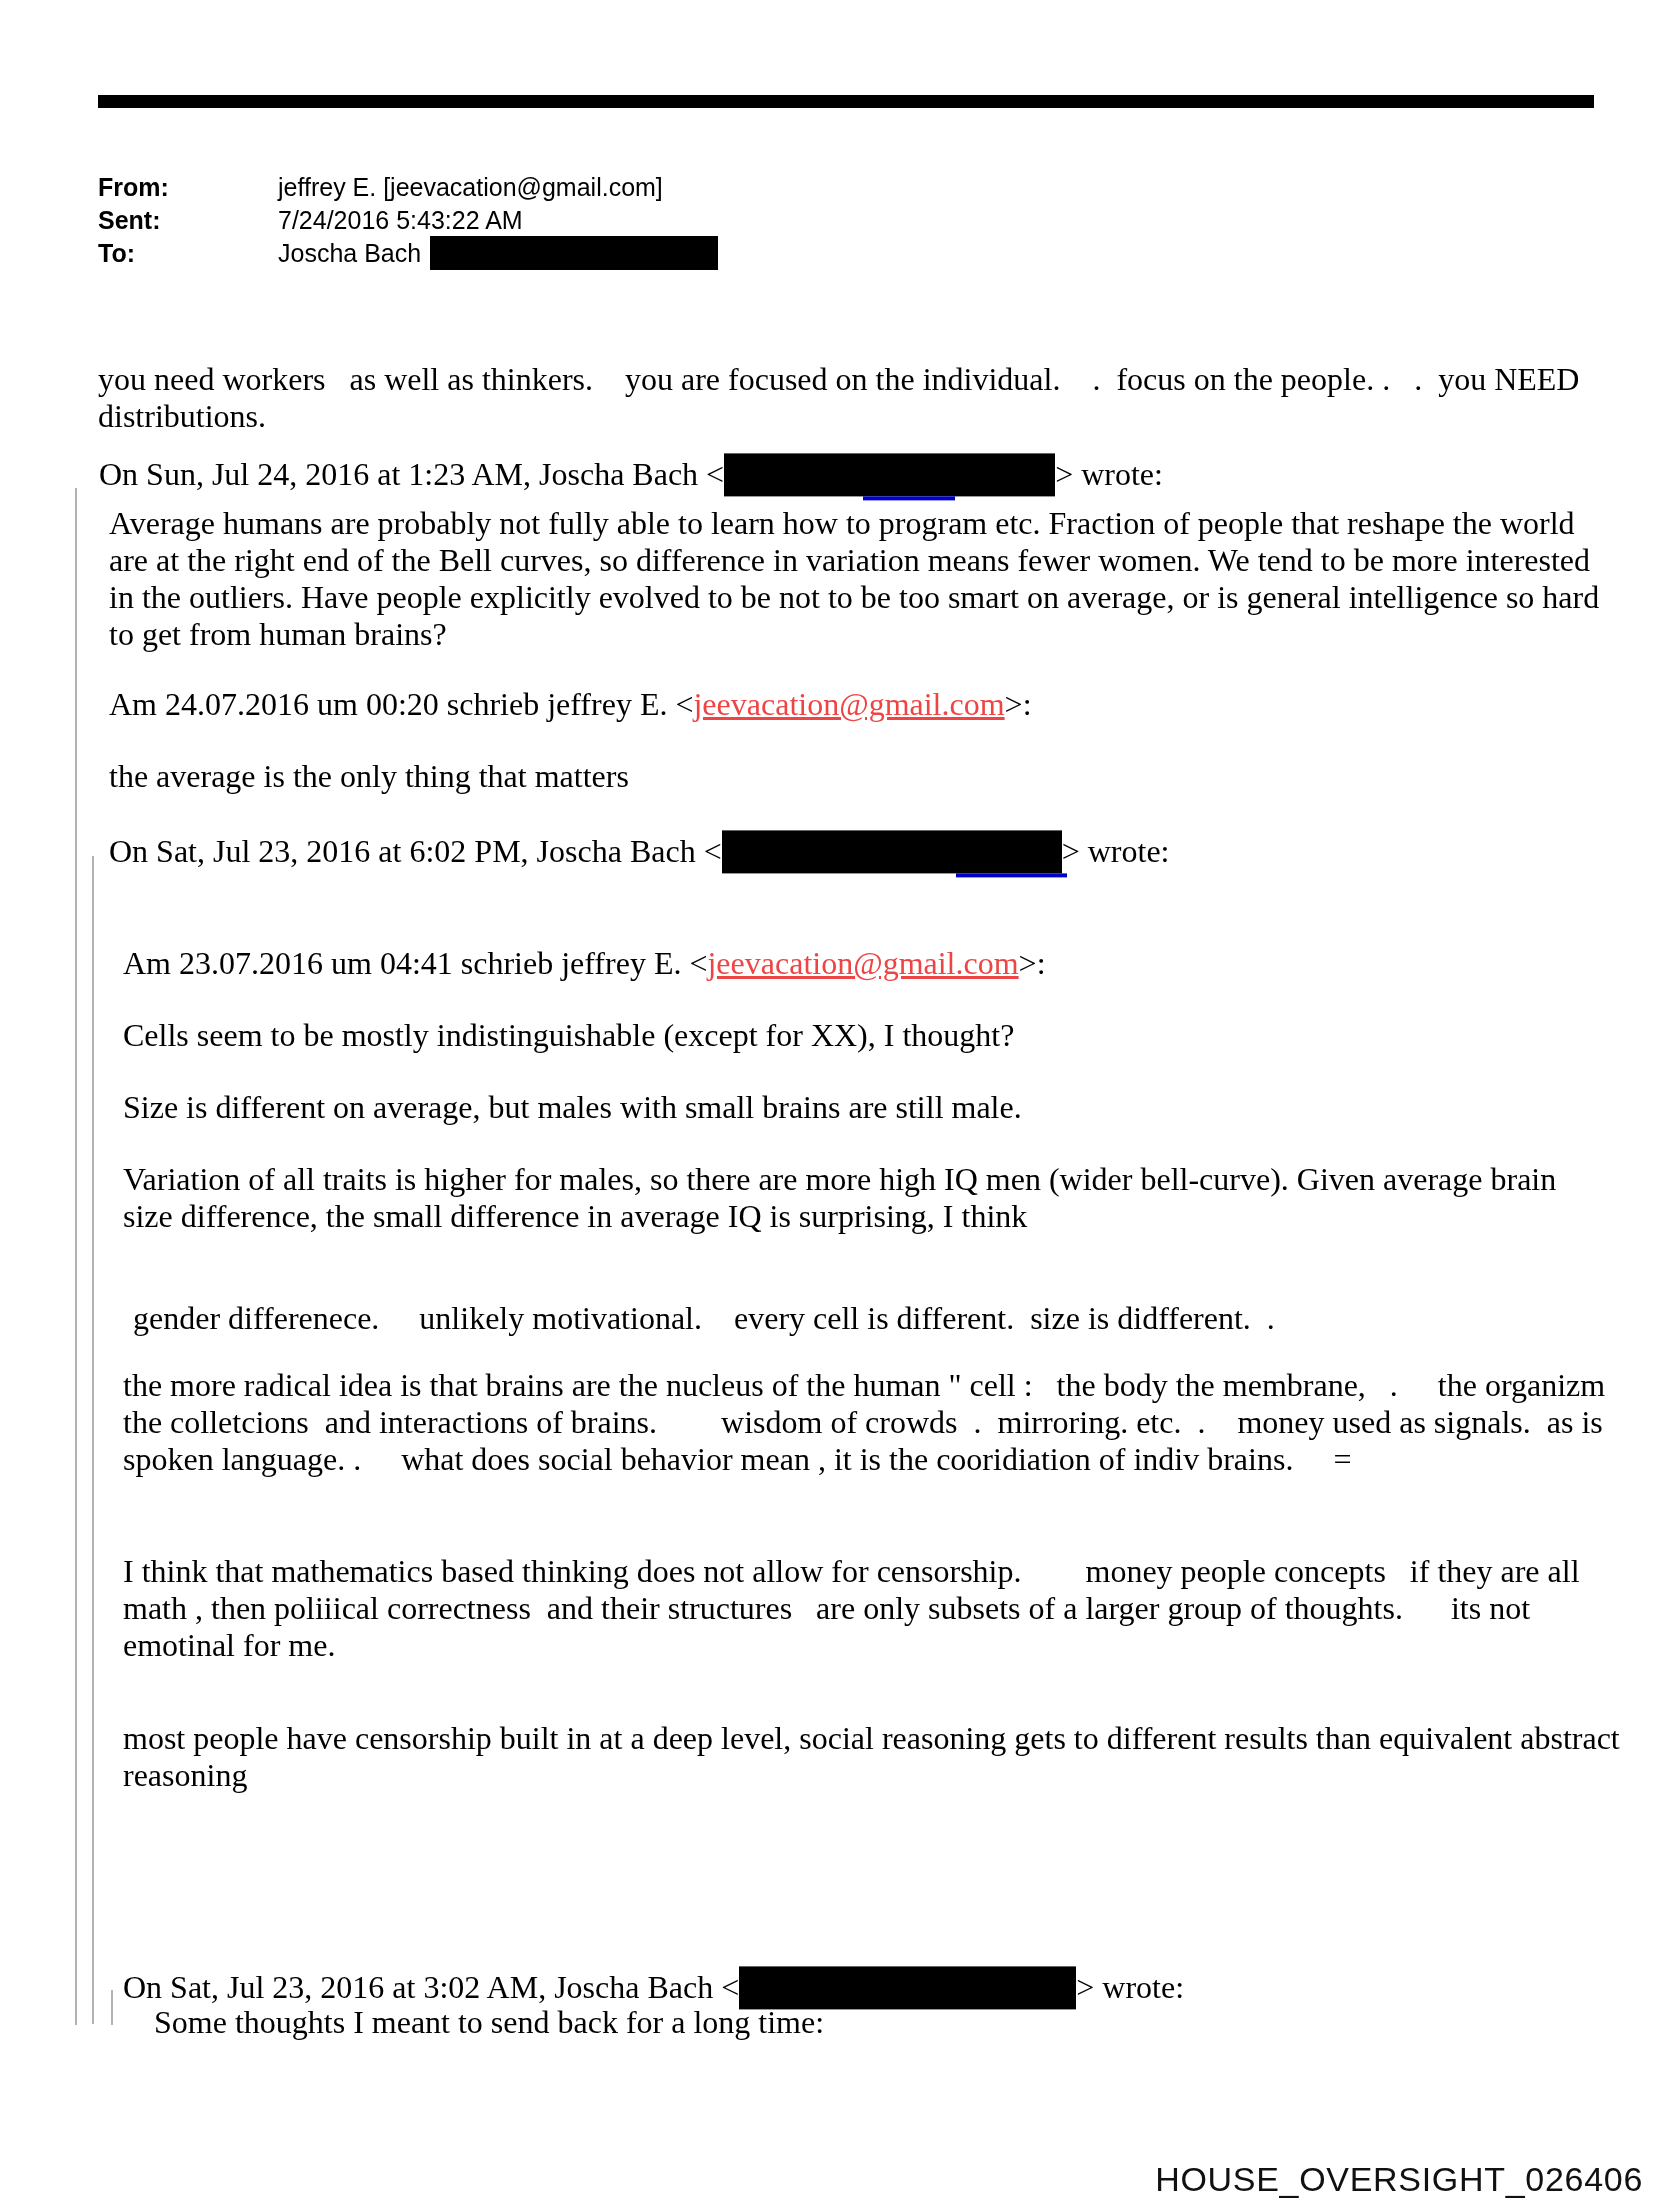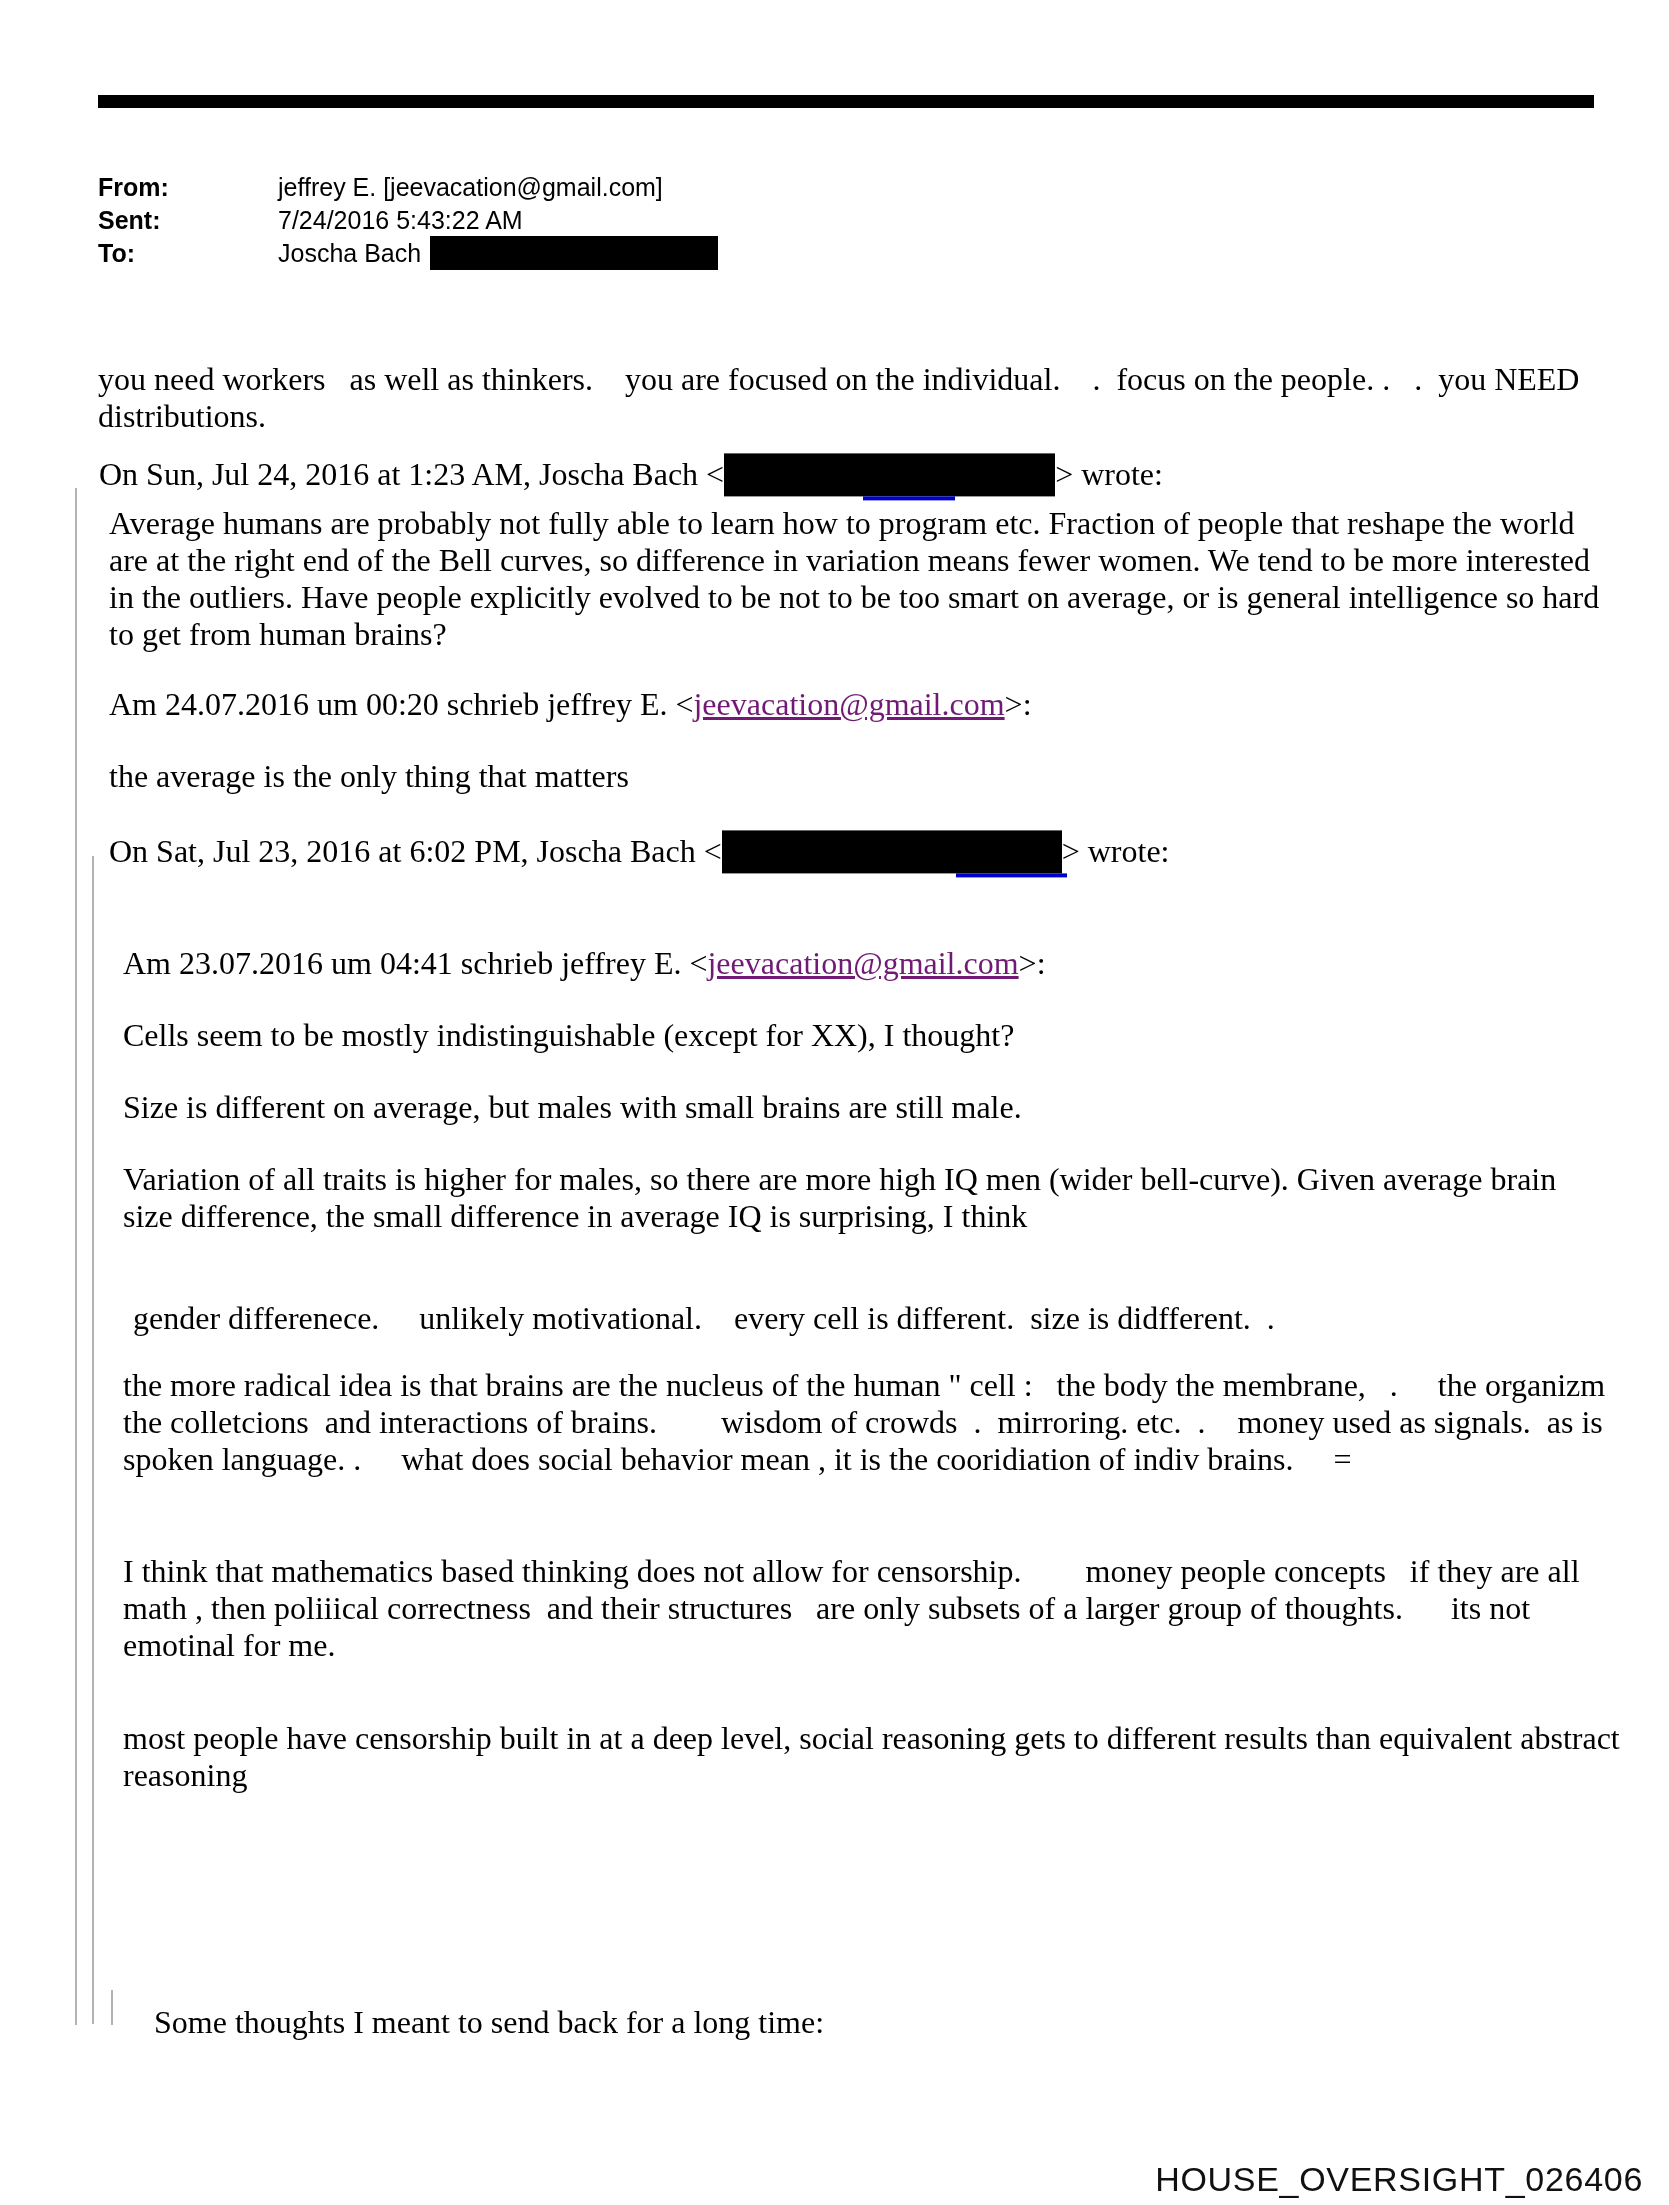--- a/index.html
+++ b/index.html
@@ -33,21 +33,21 @@
   .peek{
     position:absolute;height:3.9px;background:#0000cc;bottom:-3.9px;
   }
   
   .para{
     position:absolute;
     font-size:32px;line-height:37px;
     white-space:pre-wrap;
   }
   .wrote-line{white-space:nowrap;}
-  a.maillink{color:#701a75;text-decoration:underline;cursor:pointer;}
+  a.maillink{color:#ef4444;text-decoration:underline;cursor:pointer;}
   
   .qbar{position:absolute;width:2px;background:#b3b3b3;}
   .qbar1{left:75px;top:488px;height:1537px;}
   .qbar2{left:92px;top:856px;height:1168px;}
   .qbar3{left:111px;top:1990px;height:35px;}
   
   .bates{
     position:absolute;top:2160px;right:26px;
     font-family:"Liberation Sans","DejaVu Sans",sans-serif;
     font-size:34px;color:#111;
@@ -106,19 +106,22 @@
   <div class="para" style="left:123px;top:1161px;width:1483px;">Variation of all traits is higher for males, so there are more high IQ men (wider bell-curve). Given average brain size difference, the small difference in average IQ is surprising, I think</div>
 
   <div class="para" style="left:123px;top:1300px;width:1483px;margin-left:10px;">gender differenece.     unlikely motivational.    every cell is different.  size is didfferent.  .</div>
 
   <div class="para" style="left:123px;top:1367px;width:1483px;">the more radical idea is that brains are the nucleus of the human " cell :   the body the membrane,   .     the organizm  the colletcions  and interactions of brains.        wisdom of crowds  .  mirroring. etc.  .    money used as signals.  as is spoken language. .     what does social behavior mean , it is the cooridiation of indiv brains.     =</div>
 
   <div class="para" style="left:123px;top:1553px;width:1483px;">I think that mathematics based thinking does not allow for censorship.        money people concepts   if they are all math , then poliiical correctness  and their structures   are only subsets of a larger group of thoughts.      its not emotinal for me.</div>
 
   <div class="para" style="left:123px;top:1720px;width:1506px;">most people have censorship built in at a deep level, social reasoning gets to different results than equivalent abstract reasoning</div>
 
+  <div class="para wrote-line" style="left:123px;top:1969px;">
+    <span>On Sat, Jul 23, 2016 at 3:02 AM, Joscha Bach &lt;</span><span class="redact redact-inline" style="width:337px;"></span><span>&gt; wrote:</span>
+  </div>
 
   <div class="para" style="left:116px;top:2004px;width:1476px;margin-left:38px;">Some thoughts I meant to send back for a long time:</div>
 
   <div class="bates">HOUSE_OVERSIGHT_026406</div>
 
 </div>
 
 
 </body></html>

